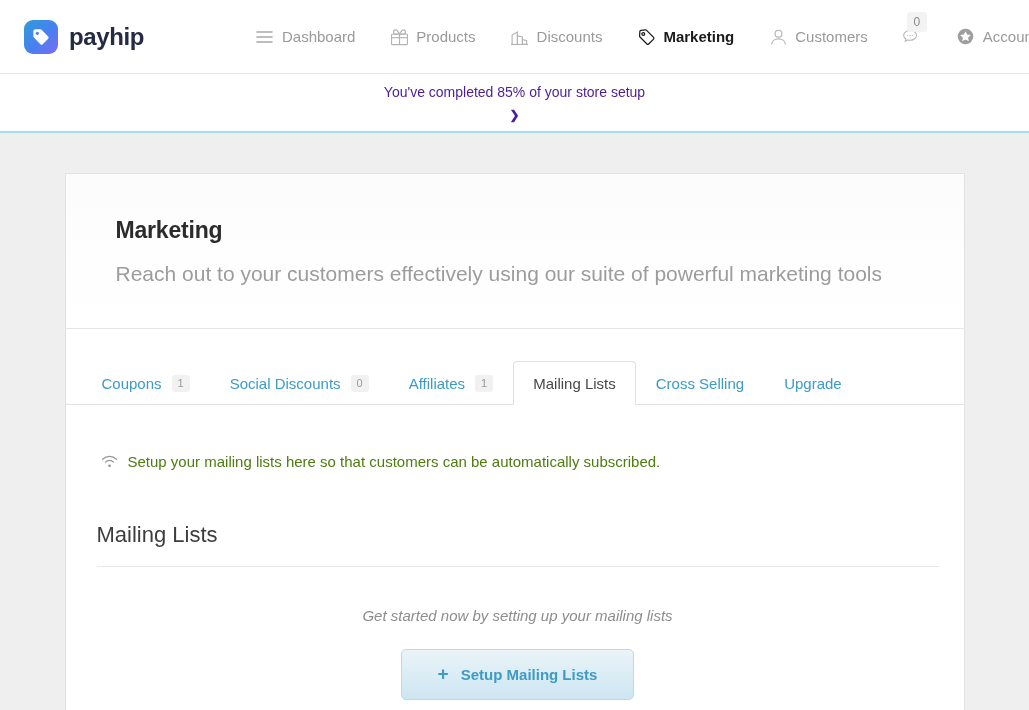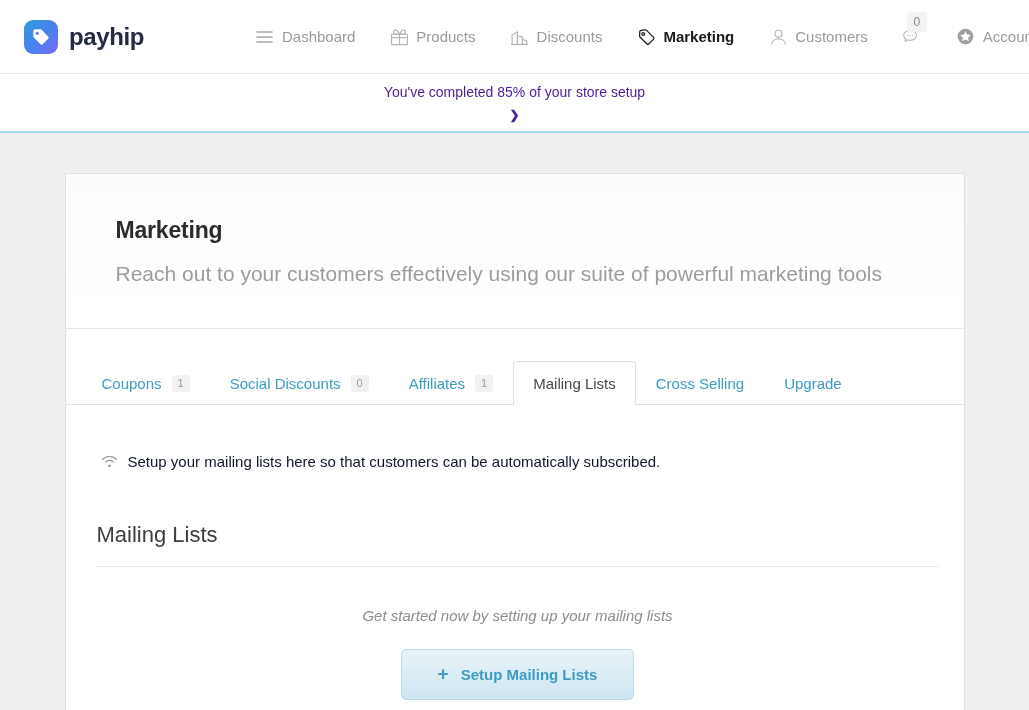--- a/index.html
+++ b/index.html
@@ -184,21 +184,21 @@
   }
 
   
   .panel { padding: 48px 31px 0 31px; }
 
   .hint {
     display: flex;
     align-items: center;
     gap: 10px;
     font-size: 15px;
-    color: #0f172a;
+    color: #4d7c0f;
     padding-left: 4px;
   }
   .hint-icon { color: #9a9a9a; display: flex; align-items: center; }
 
   .section-title {
     margin-top: 52px;
     padding: 0 0 0 0;
     font-size: 22px;
     font-weight: normal;
     color: #3d3d3d;

